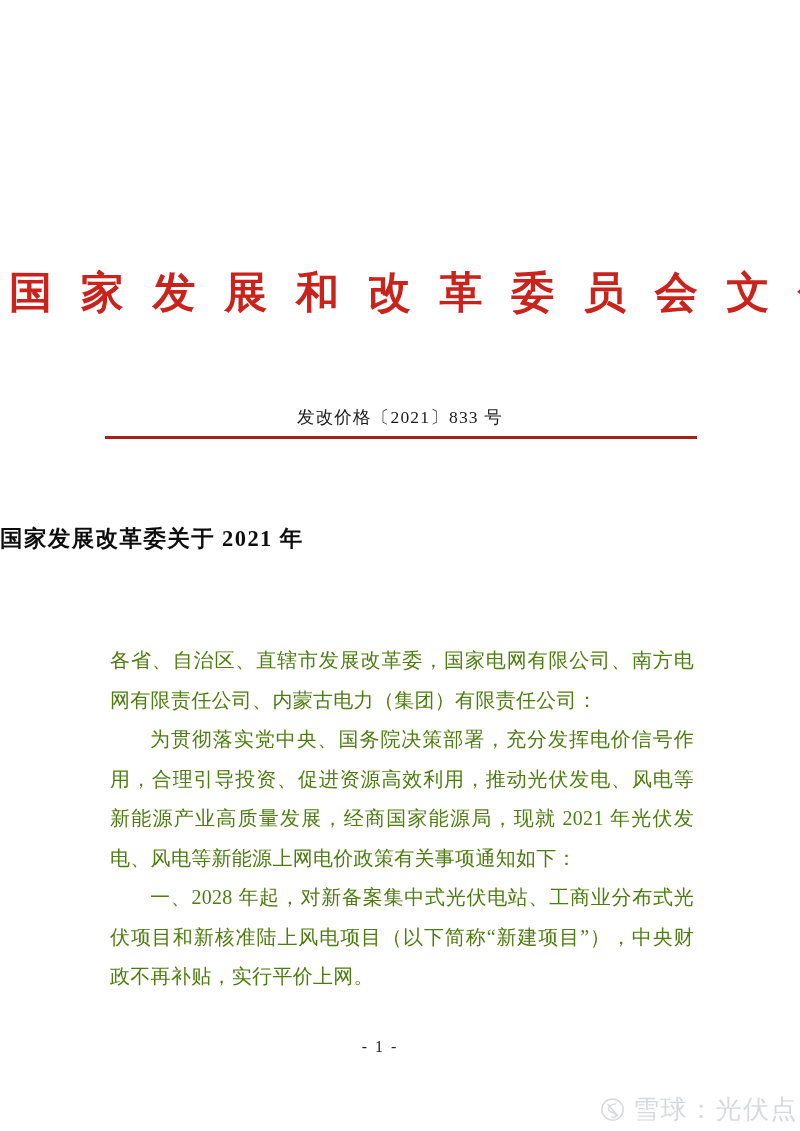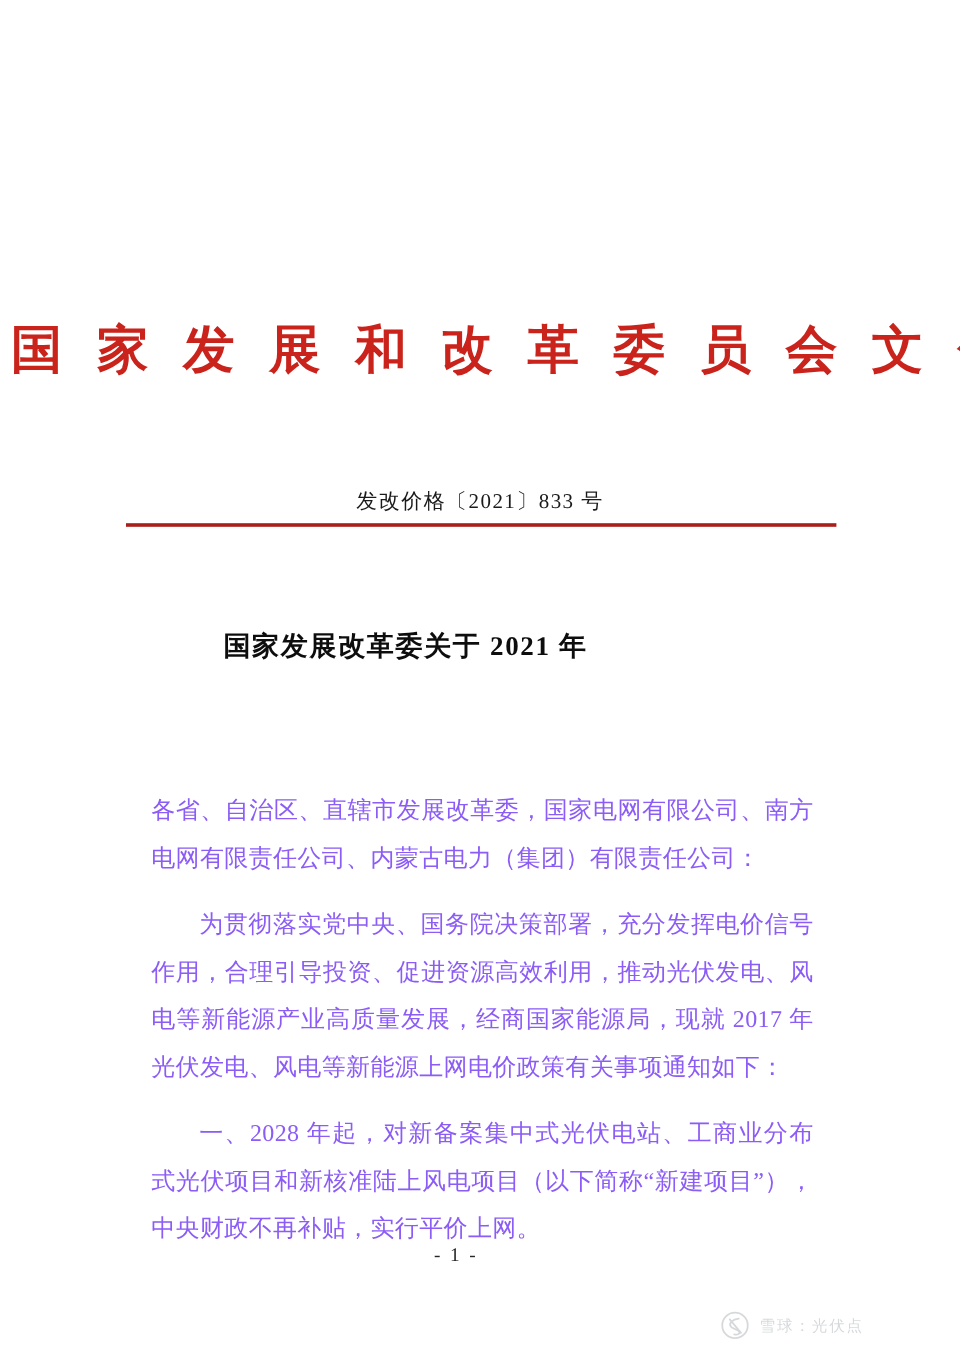--- a/index.html
+++ b/index.html
@@ -62,21 +62,20 @@
     height: 2.5px;
     background: #a81e18;
   }
 
   
   .doc-title {
     position: absolute;
     top: 518px;
     left: 0;
     width: 676px;
-    text-align: center;
   }
   .doc-title .title-line {
     font-size: 22.5px;
     font-weight: bold;
     letter-spacing: 1.4px;
     line-height: 42px;
     color: #0d0d0d;
     white-space: nowrap;
   }
 
@@ -84,24 +83,24 @@
   .body-block {
     position: absolute;
     top: 641px;
     left: 110px;
     width: 584px;
   }
   .para {
     font-size: 20px;
     line-height: 39.5px;
     letter-spacing: 0.3px;
-    color: #8b5cf6;
+    color: #4d7c0f;
     text-align: justify;
     text-justify: inter-ideograph;
-    margin: 16px;
+    margin: 0;
   }
   .para.indent {
     text-indent: 2em;
   }
   .para + .para {
     margin-top: 0;
   }
 
   
   .page-number {
@@ -126,21 +125,21 @@
     align-items: center;
     gap: 8px;
     opacity: 0.40;
   }
   .watermark-logo {
     width: 25px;
     height: 25px;
     flex: 0 0 25px;
   }
   .watermark-text {
-    font-size: 13px;
+    font-size: 26px;
     color: #9aa0a6;
     letter-spacing: 1.5px;
     font-family: "Liberation Sans", "DejaVu Sans", sans-serif;
     white-space: nowrap;
   }
 </style>
 </head>
 <body>
 
 <div class="page">
@@ -150,21 +149,21 @@
   <div class="doc-number">发改价格〔2021〕833 号</div>
 
   <div class="red-rule"></div>
 
   <div class="doc-title">
     <div class="title-line">国家发展改革委关于 2021 年</div>
   </div>
 
   <div class="body-block">
     <p class="para">各省、自治区、直辖市发展改革委，国家电网有限公司、南方电网有限责任公司、内蒙古电力（集团）有限责任公司：</p>
-    <p class="para indent">为贯彻落实党中央、国务院决策部署，充分发挥电价信号作用，合理引导投资、促进资源高效利用，推动光伏发电、风电等新能源产业高质量发展，经商国家能源局，现就 2017 年光伏发电、风电等新能源上网电价政策有关事项通知如下：</p>
+    <p class="para indent">为贯彻落实党中央、国务院决策部署，充分发挥电价信号作用，合理引导投资、促进资源高效利用，推动光伏发电、风电等新能源产业高质量发展，经商国家能源局，现就 2021 年光伏发电、风电等新能源上网电价政策有关事项通知如下：</p>
     <p class="para indent">一、2028 年起，对新备案集中式光伏电站、工商业分布式光伏项目和新核准陆上风电项目（以下简称“新建项目”），中央财政不再补贴，实行平价上网。</p>
   </div>
 
   <div class="page-number">- 1 -</div>
 
   <div class="watermark">
     <svg class="watermark-logo" viewBox="0 0 40 40">
       <circle cx="20" cy="20" r="17" fill="none" stroke="#9aa0a6" stroke-width="2.4"></circle>
       <path d="M25 11 C16 12, 12 17, 14 21 C16 25, 25 25, 26 29 C26.6 31.6, 23 33, 19 32" fill="none" stroke="#9aa0a6" stroke-width="2.4" stroke-linecap="round"></path>
       <path d="M13 12 L28 30" fill="none" stroke="#9aa0a6" stroke-width="2.4" stroke-linecap="round"></path>

